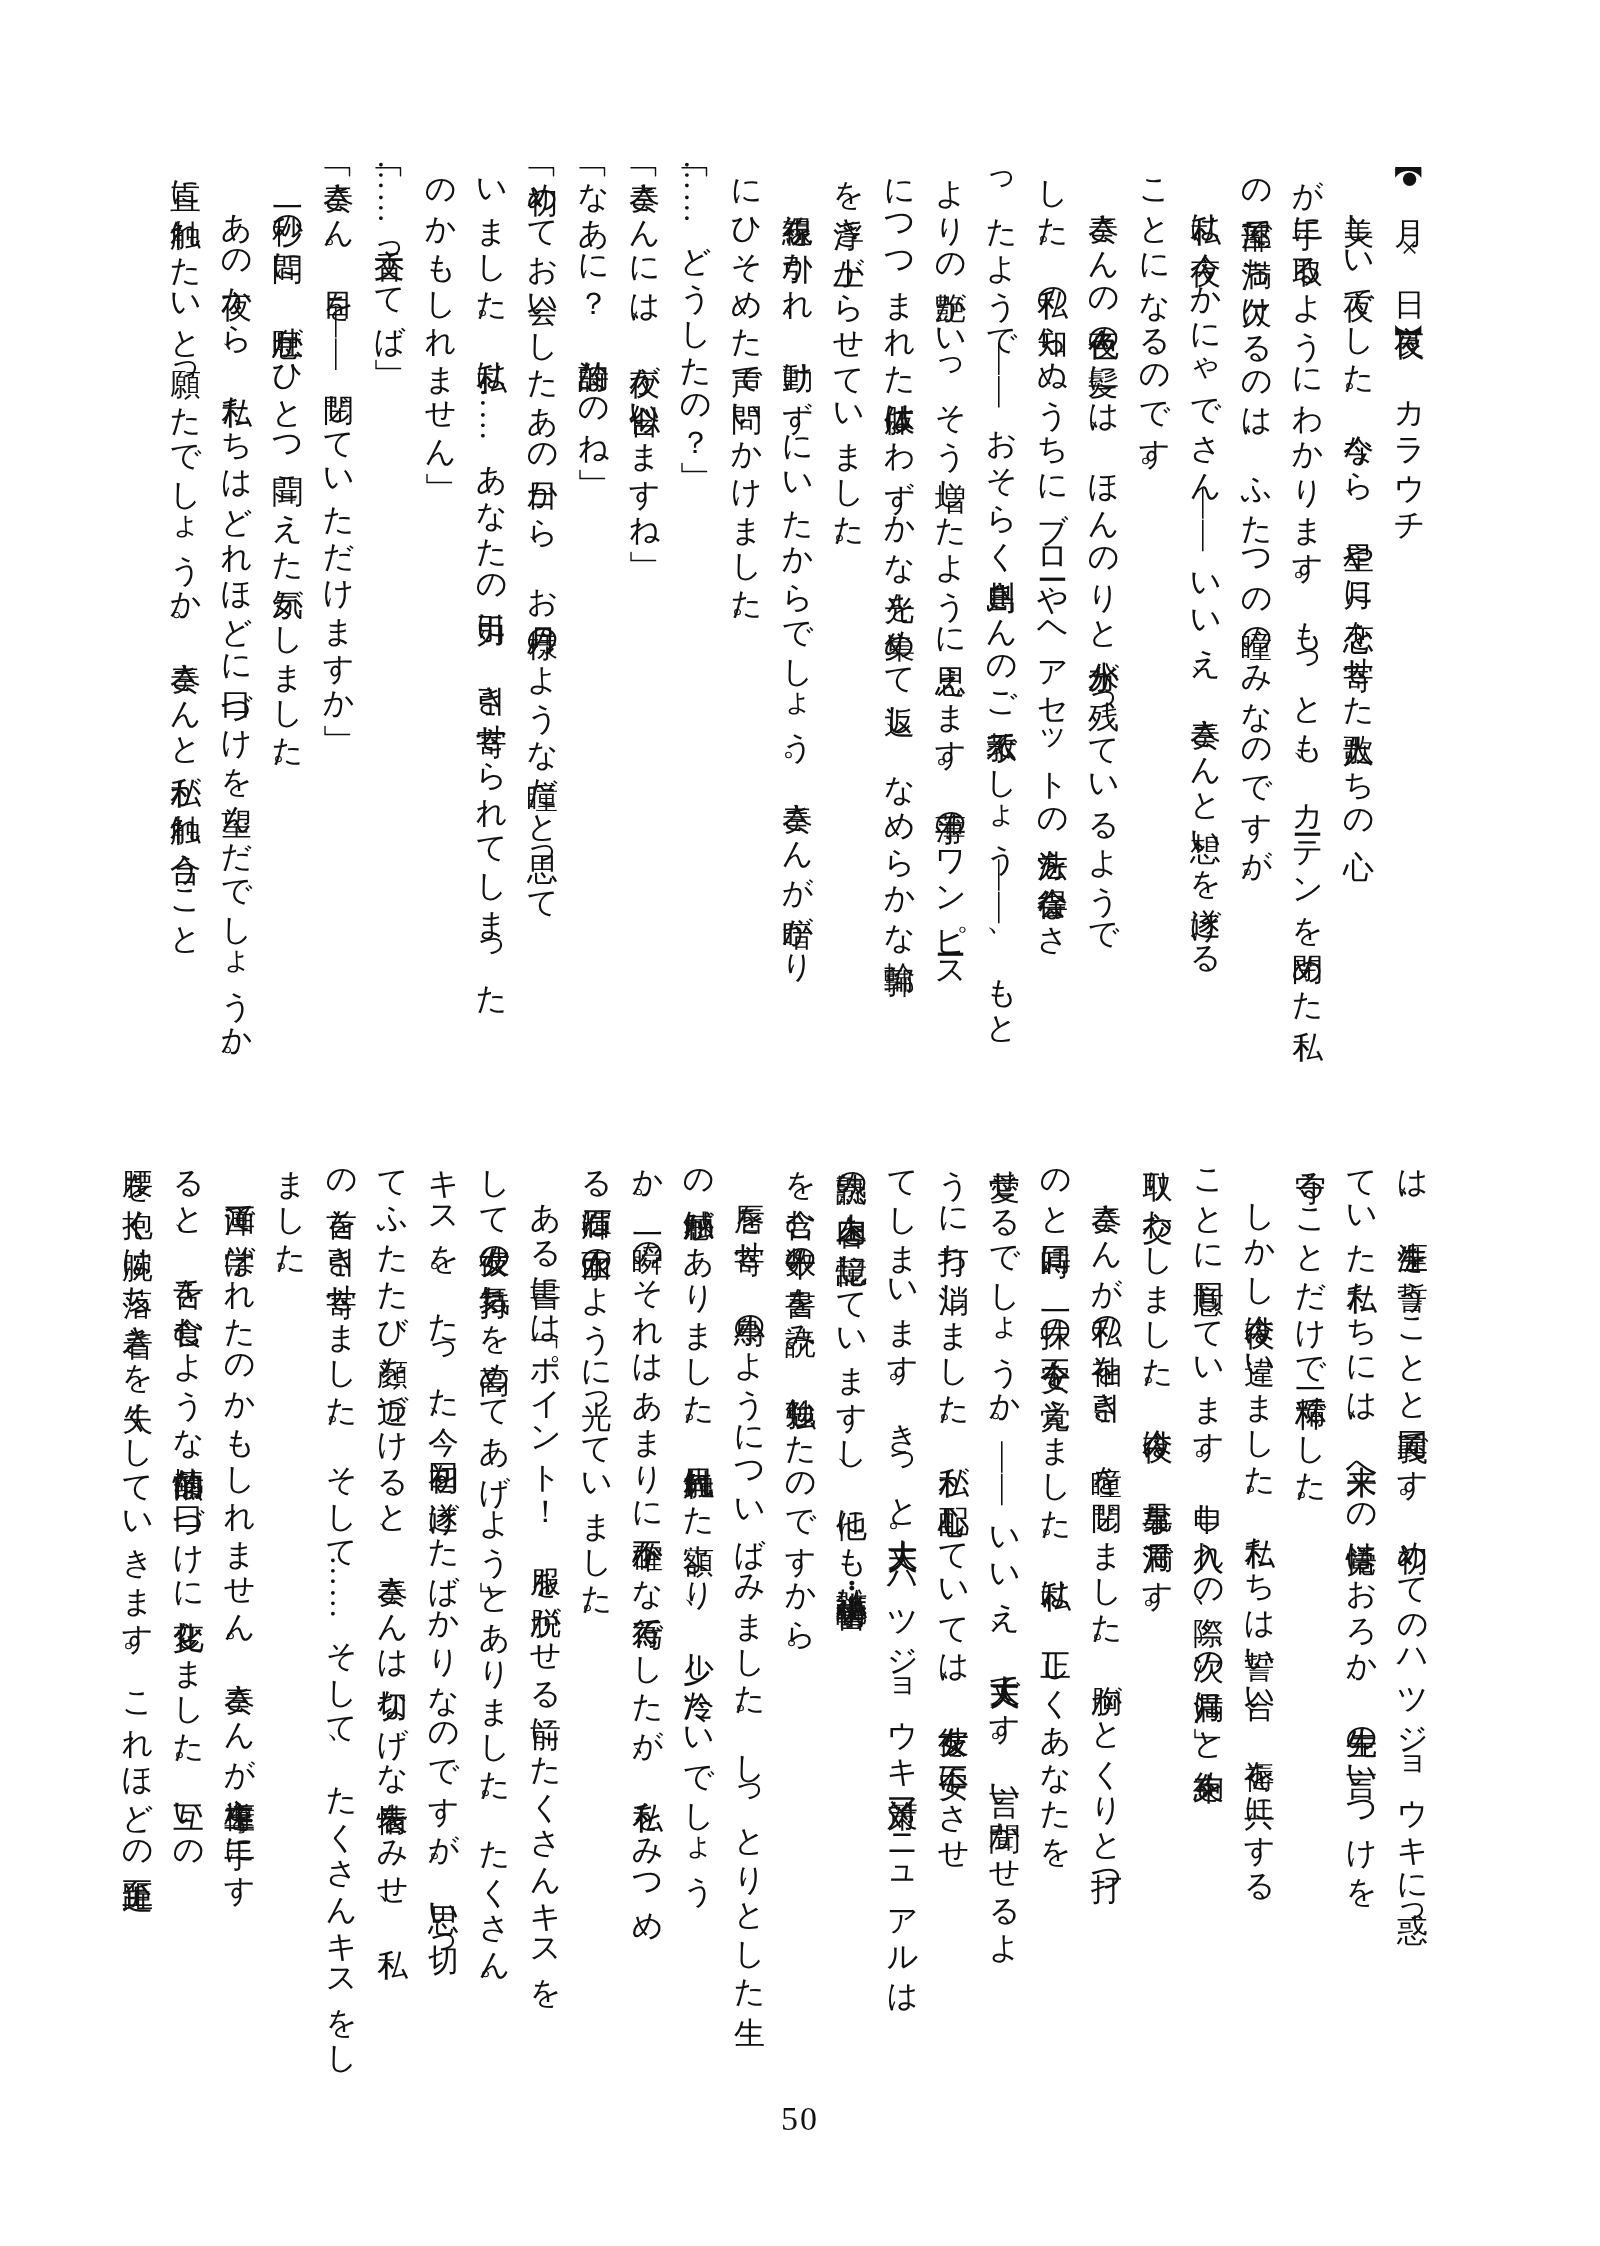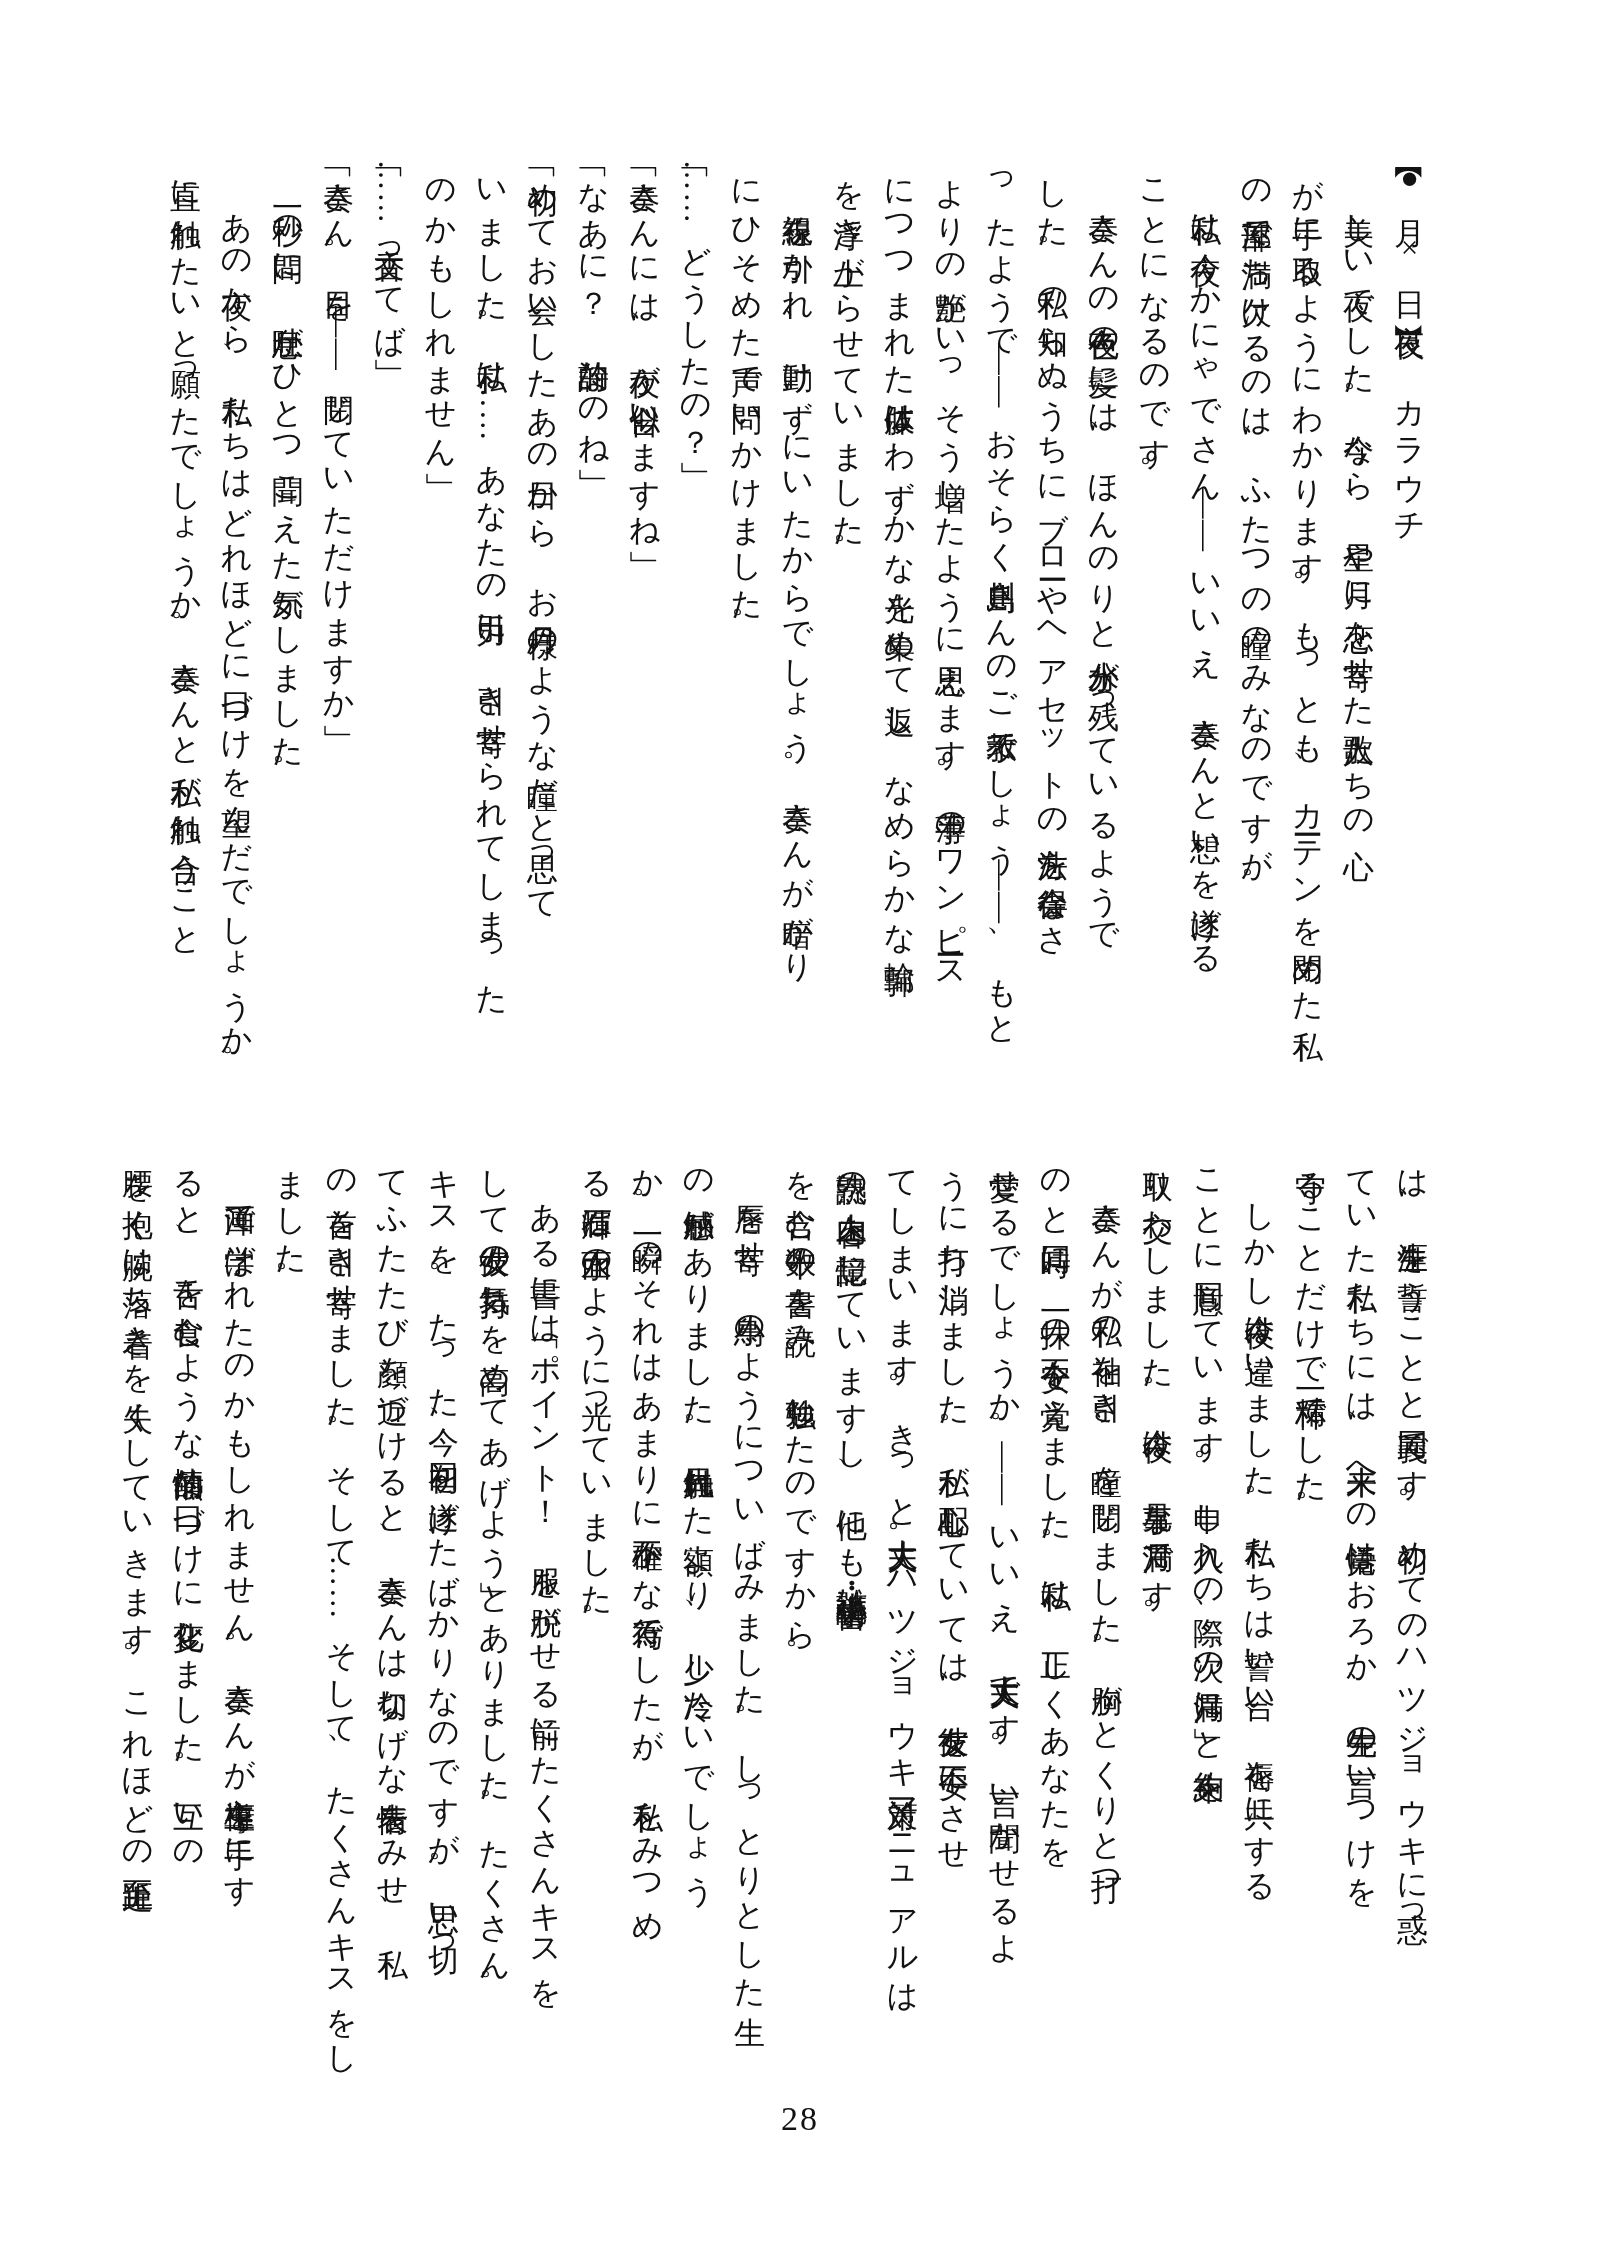--- a/index.html
+++ b/index.html
@@ -93,15 +93,15 @@
       <p class="line">して彼女の気持ちを高めてあげよう」とありました。たくさん。</p>
       <p class="line">キスを。たった今、初回を遂げたばかりなのですが。思い切っ</p>
       <p class="line">てふたたび顔を近づけると、奏さんは切なげな表情をみせ、私</p>
       <p class="line">の首を引き寄せました。そして……そして、たくさんキスをし</p>
       <p class="line">ました。</p>
       <p class="line">　洋画で学ばれたのかもしれません。奏さんが主導権を手にす</p>
       <p class="line">ると、舌を食むような情熱的な口づけに変化しました。互いの</p>
       <p class="line">腰を抱く腕は落ち着きを失くしていきます。これほどの至近距</p>
     </div>
 
-  <div class="page-number">28</div>
+  <div class="page-number">50</div>
 
 </div>
 
 </body></html>

